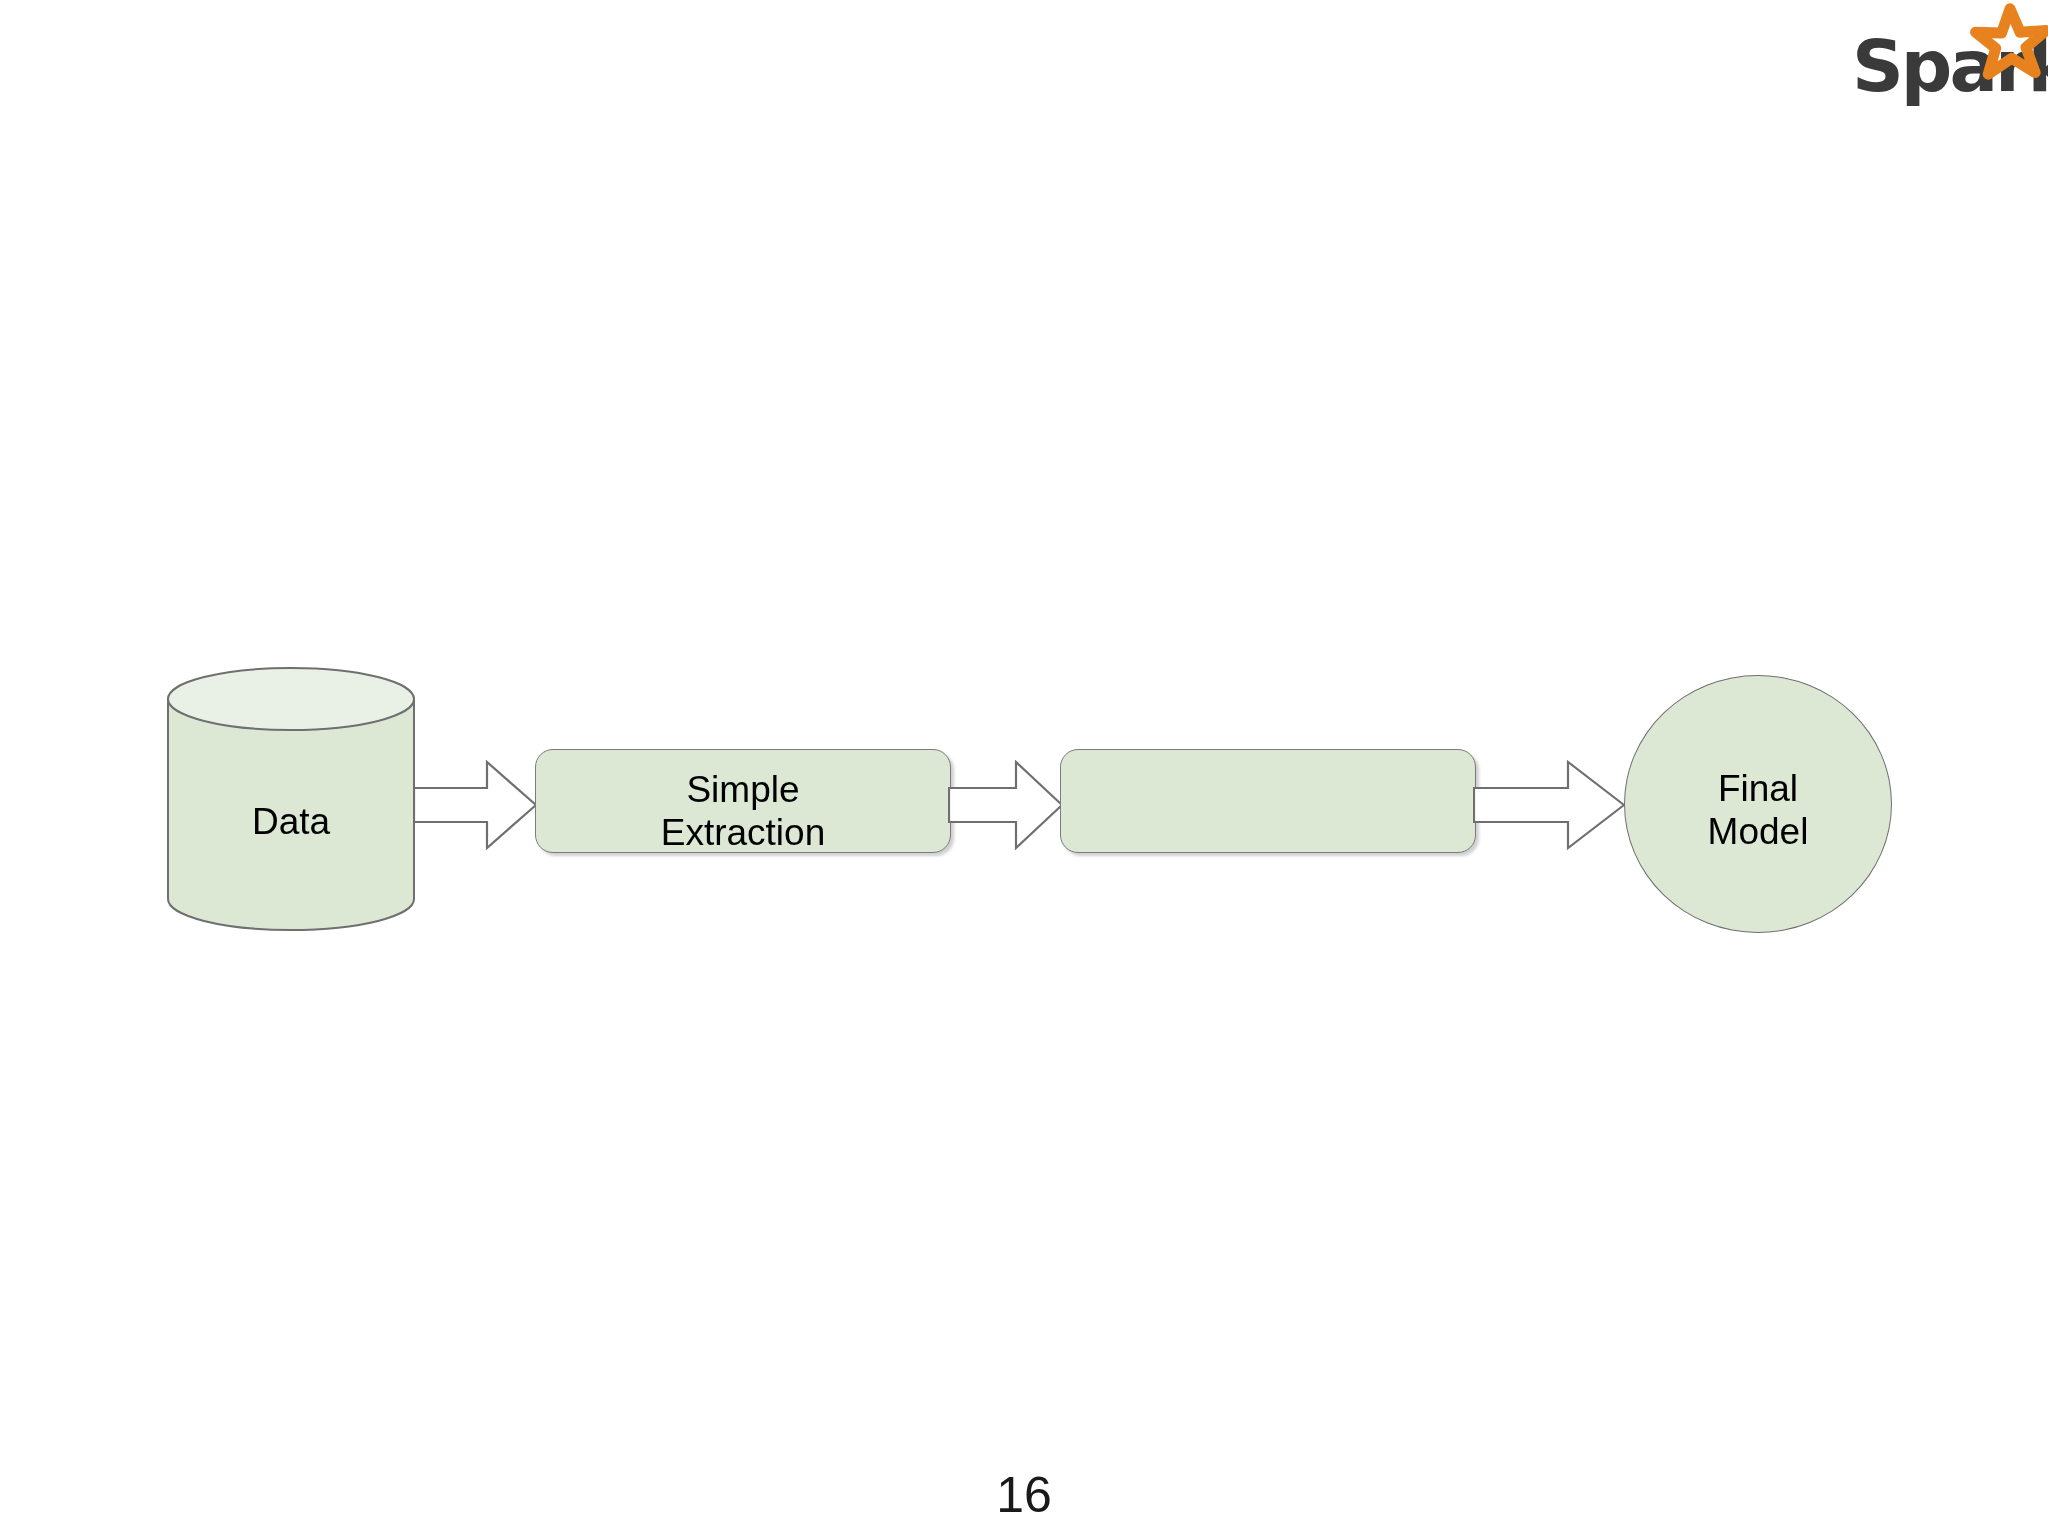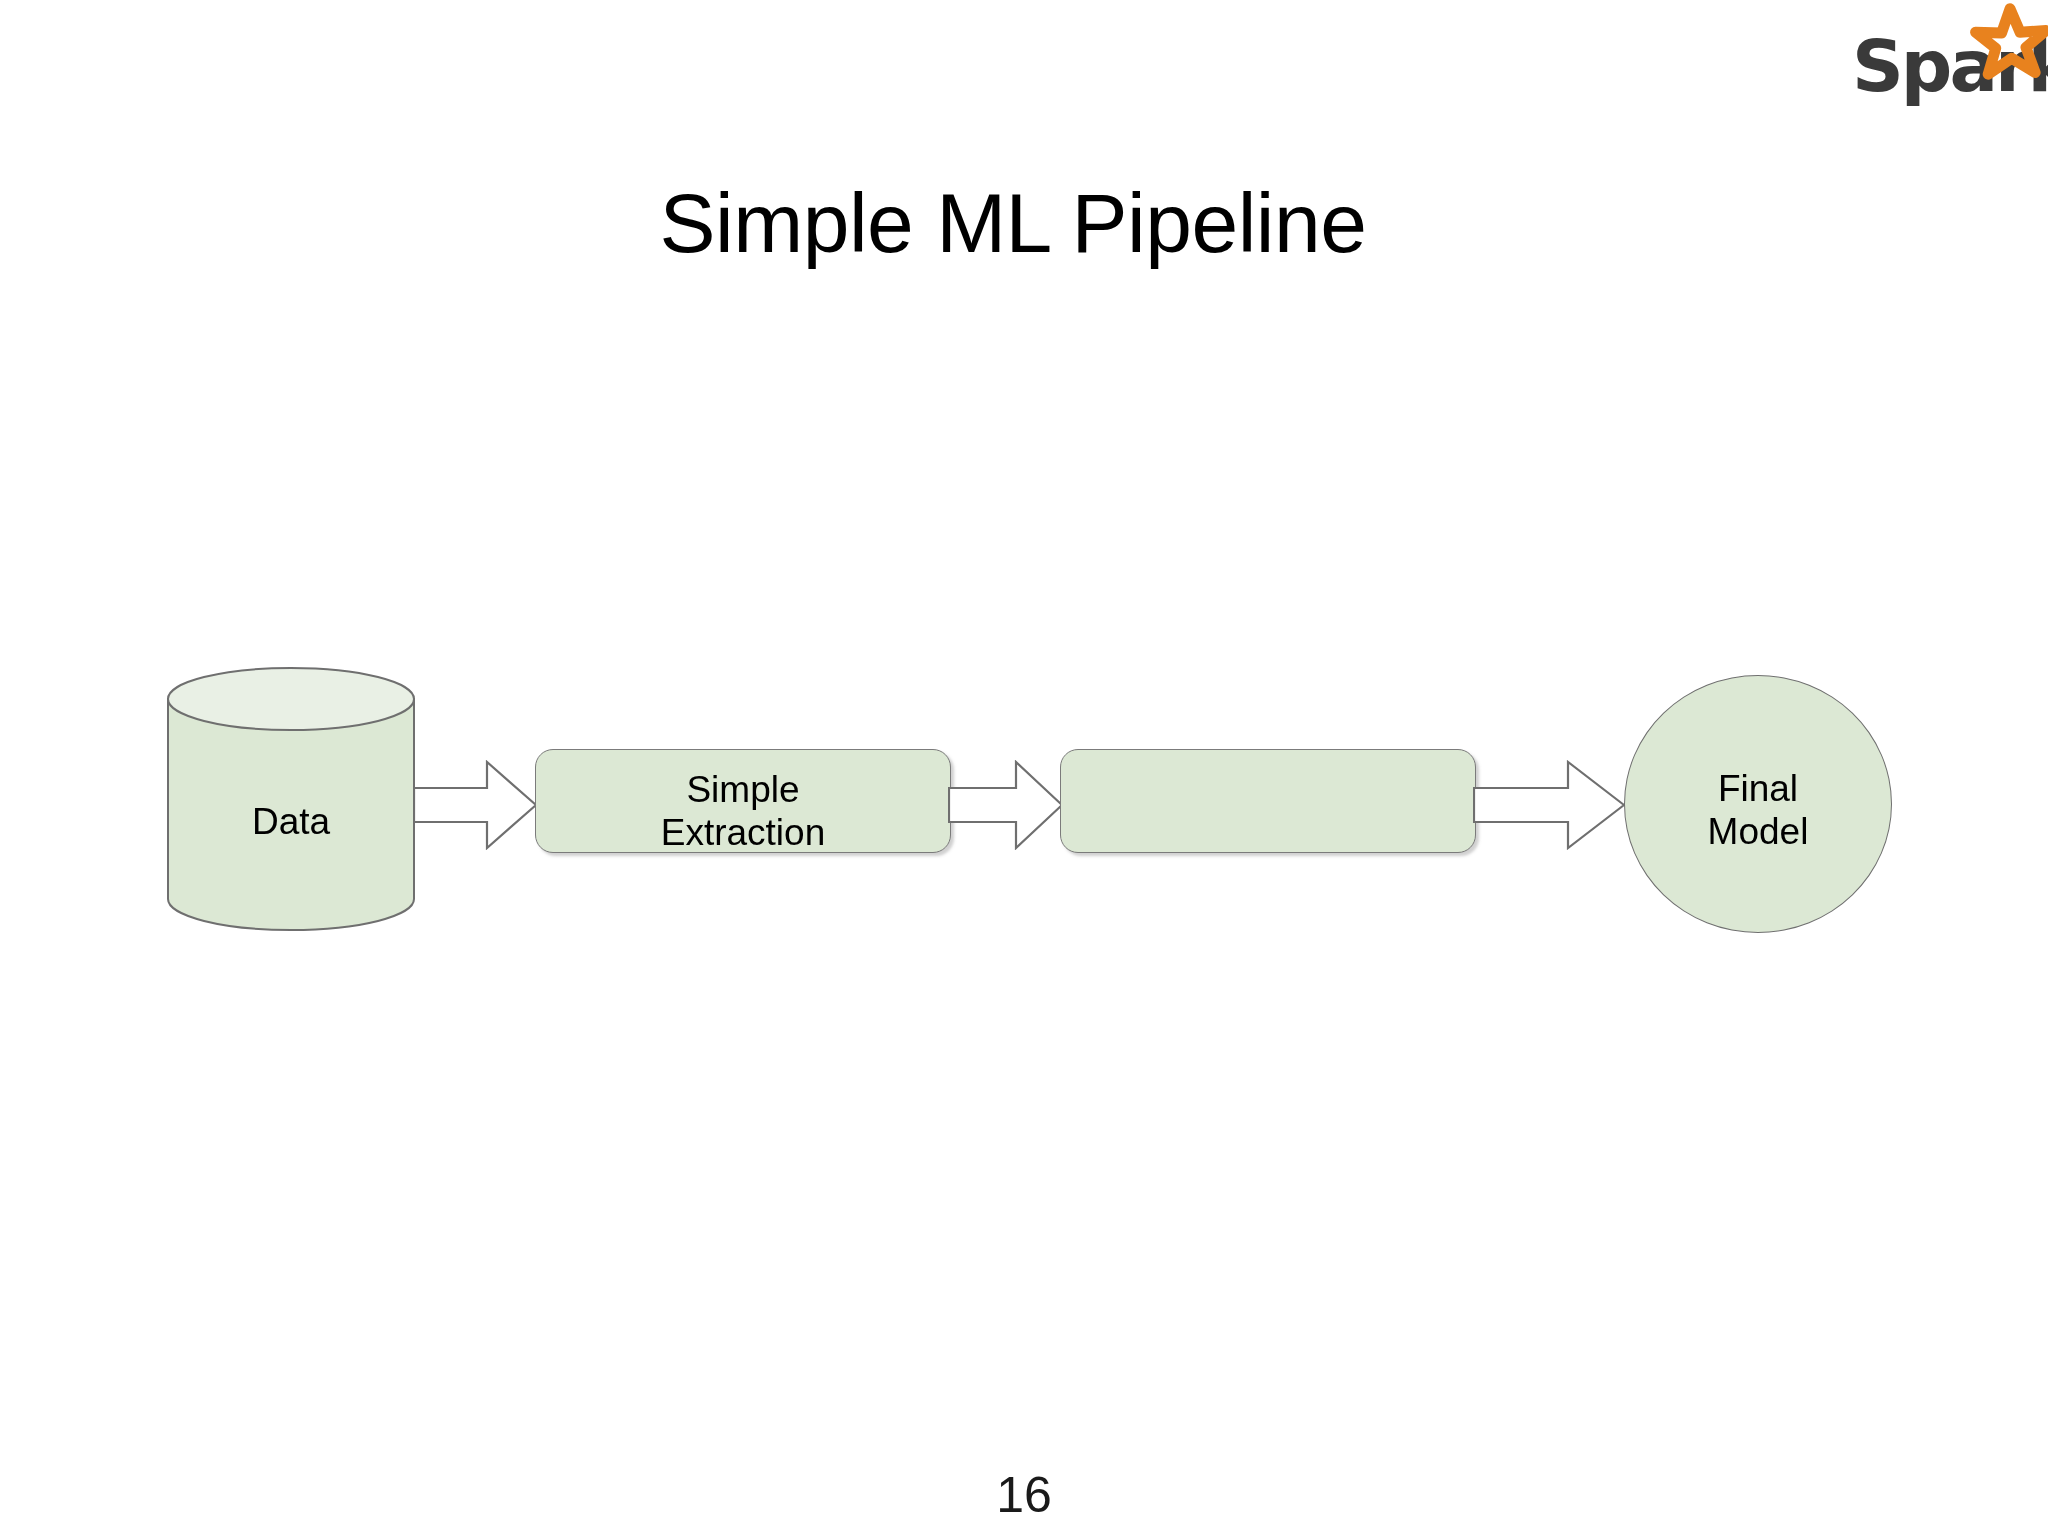--- a/index.html
+++ b/index.html
@@ -182,21 +182,20 @@
 
 <div id="slide">
 
   <div id="spark-logo">
     <div id="spark-wordmark">Spark</div>
     <svg id="spark-star" viewBox="0 0 100 100">
       <path d="M50 8 L62 36 L93 34 L69 54 L80 84 L52 67 L24 86 L33 55 L9 36 L40 37 Z" fill="none" stroke="#e8821e" stroke-width="13" stroke-linejoin="round"></path>
     </svg>
   </div>
 
-  <div id="slide-title">Simple ML Pipeline</div>
 
   <div id="diagram">
 
     <svg id="node-data" viewBox="0 0 250 266" preserveAspectRatio="none">
       <path d="M2 33 L2 233 A123 31 0 0 0 248 233 L248 33 Z" fill="#dce8d4" stroke="#6f6f6f" stroke-width="2"></path>
       <ellipse cx="125" cy="33" rx="123" ry="31" fill="#e9f0e5" stroke="#6f6f6f" stroke-width="2"></ellipse>
     </svg>
     <div class="node-label" id="node-data-label">Data</div>
 
     <svg class="block-arrow" id="arrow-1" viewBox="0 0 124 90" preserveAspectRatio="none">

